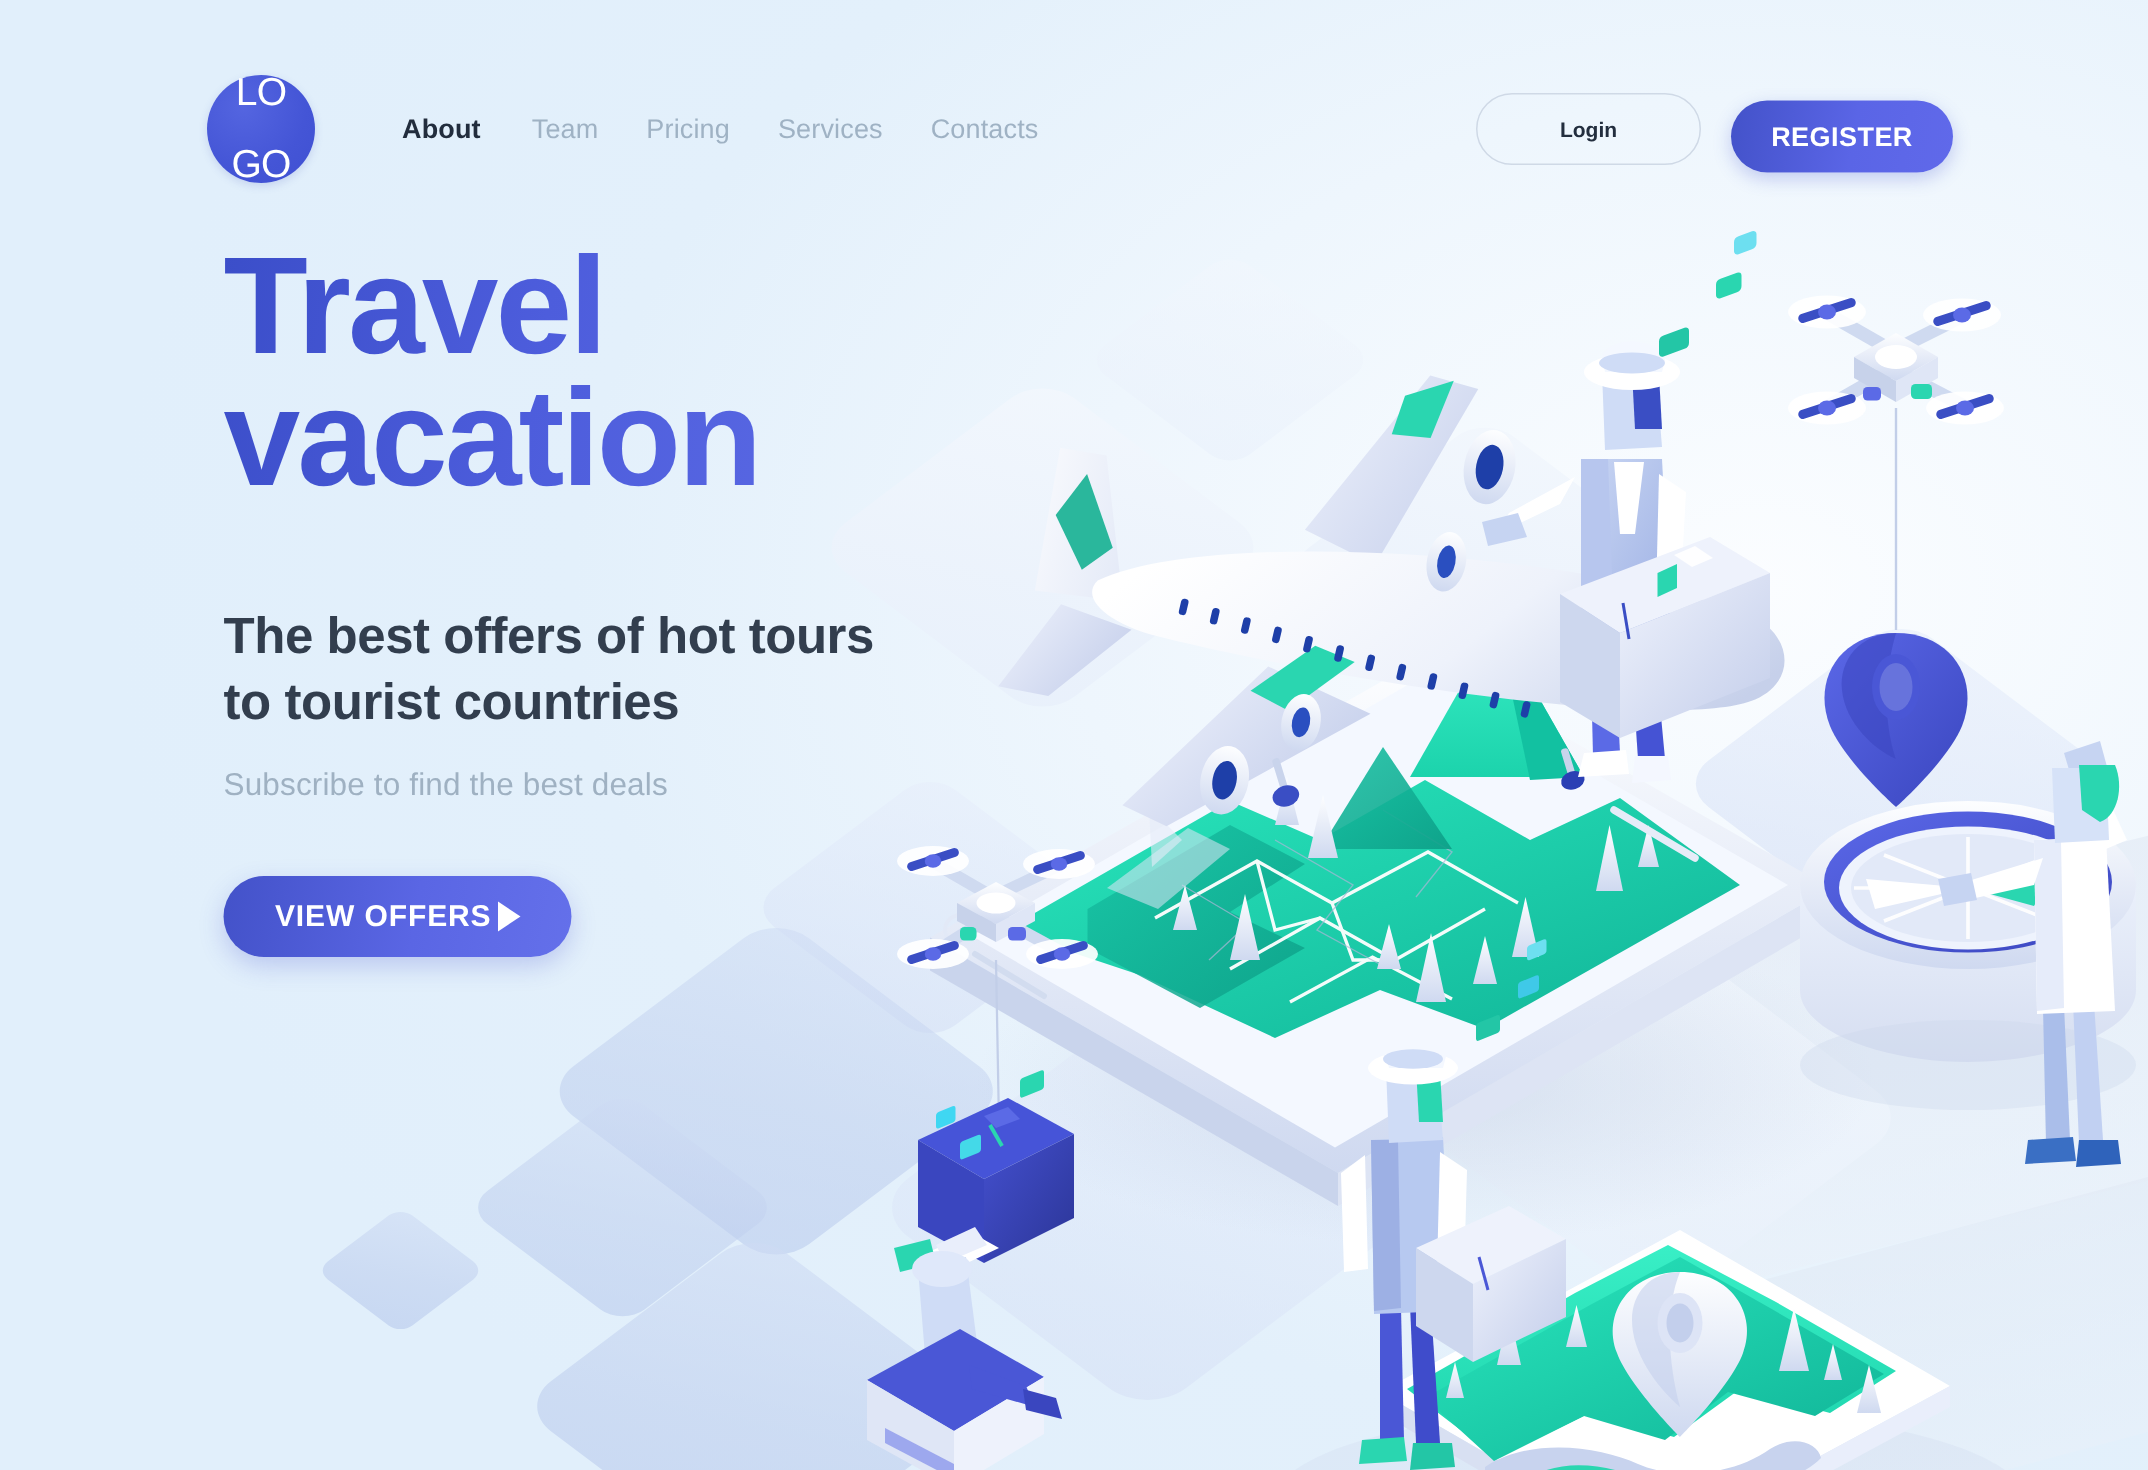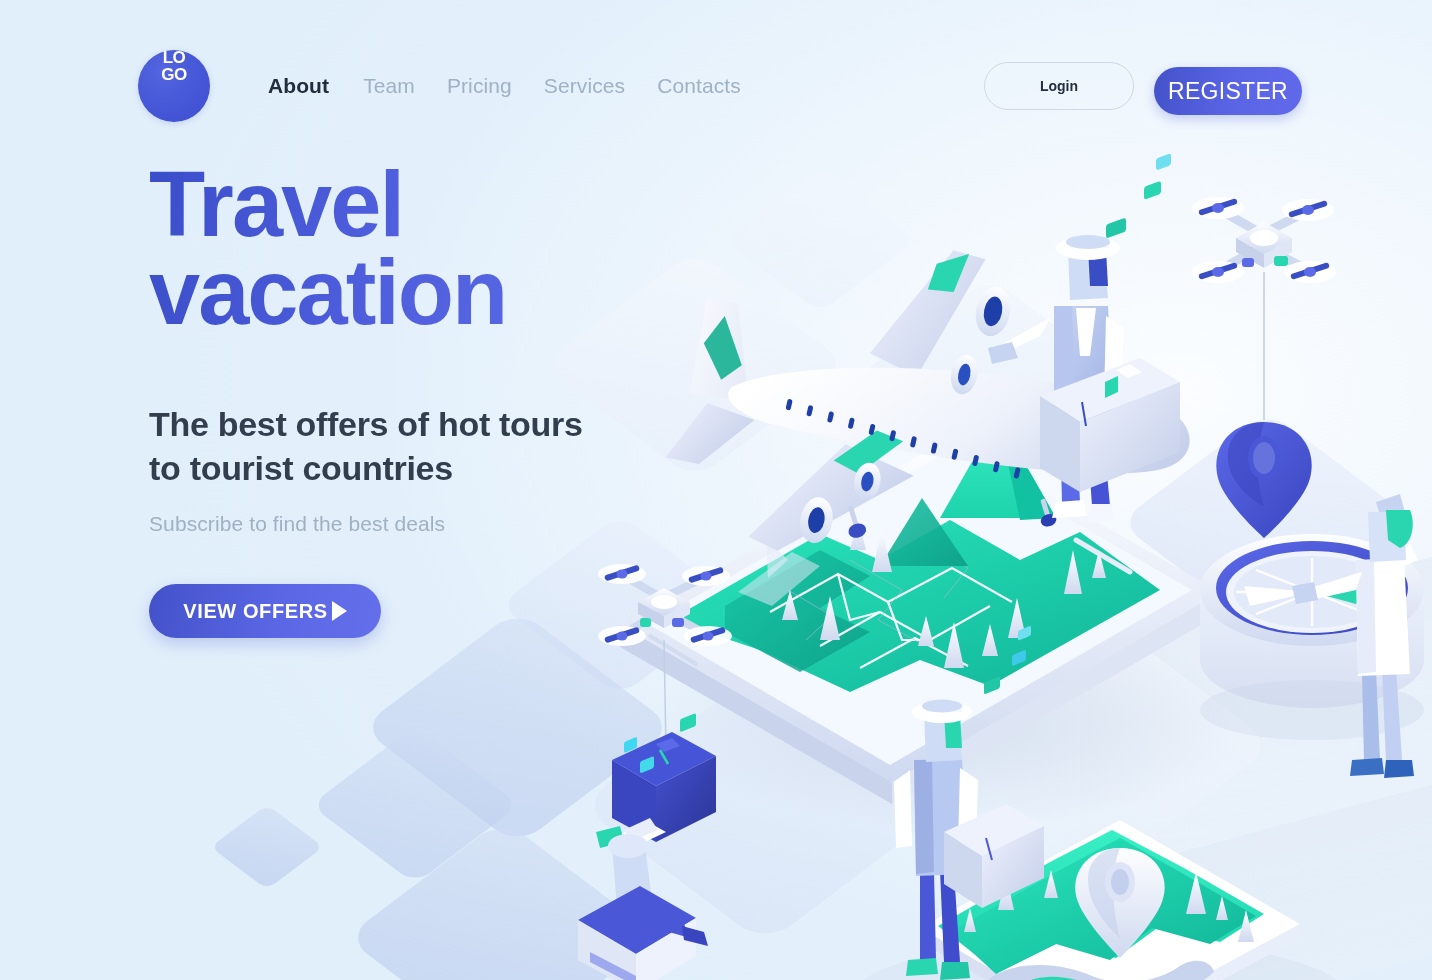--- a/index.html
+++ b/index.html
@@ -47,56 +47,56 @@
   
   .header{
     position:absolute; top:48px; left:138px; right:130px;
     height:76px;
     display:flex; align-items:center;
   }
   .logo{
     width:72px; height:72px; border-radius:50%;
     background:radial-gradient(circle at 34% 30%,#5465e0 0%,#4455d6 60%,#3f50d2 100%);
     color:#fff;
-    display:flex; flex-direction:column; align-items:center; justify-content:flex-start;
-    font-weight:700; font-size:17px; line-height:.92; letter-spacing:-.5px;
+    display:flex; flex-direction:column; align-items:center; justify-content:space-between;
+    font-weight:400; font-size:26px; line-height:.92; letter-spacing:-.5px;
     flex:0 0 auto;
     box-shadow:0 2px 6px rgba(70,90,190,.18);
   }
   .logo span{ display:block; }
   .logo .l2{ margin-top:1px; }
 
   .nav{
     display:flex; align-items:center; gap:0;
     margin-left:58px;
   }
   .nav a{
     text-decoration:none;
-    font-size:21px;
+    font-size:18px;
     color:#9fb2c4;
     padding:0 32px 0 0;
     white-space:nowrap;
     letter-spacing:.1px;
   }
   .nav a:first-child{ padding-right:34px; }
   .nav a.active{ color:#222d3d; font-weight:700; }
 
   .auth{ margin-left:auto; display:flex; align-items:center; gap:20px; }
   .btn-login{
     width:150px; height:48px; border-radius:26px;
     border:1.6px solid #cfd9e6;
     background:transparent;
     color:#232e3e; font-size:14px; font-weight:700;
     display:flex; align-items:center; justify-content:center;
     cursor:pointer;
   }
   .btn-register{
     width:148px; height:48px; border-radius:26px; border:none;
     background:linear-gradient(100deg,#4352c9 0%,#5a65e6 55%,#6069ea 100%);
-    color:#fff; font-size:23px; font-weight:400; letter-spacing:.3px;
+    color:#fff; font-size:18px; font-weight:700; letter-spacing:.3px;
     display:flex; align-items:center; justify-content:center;
     cursor:pointer;
     box-shadow:0 4px 12px rgba(70,85,210,.28);
     margin-top:10px;
   }
 
   
   .hero{ position:absolute; left:149px; top:160px; width:560px; }
   .hero h1{
     font-size:92px; line-height:.96; font-weight:800; letter-spacing:-2px;

